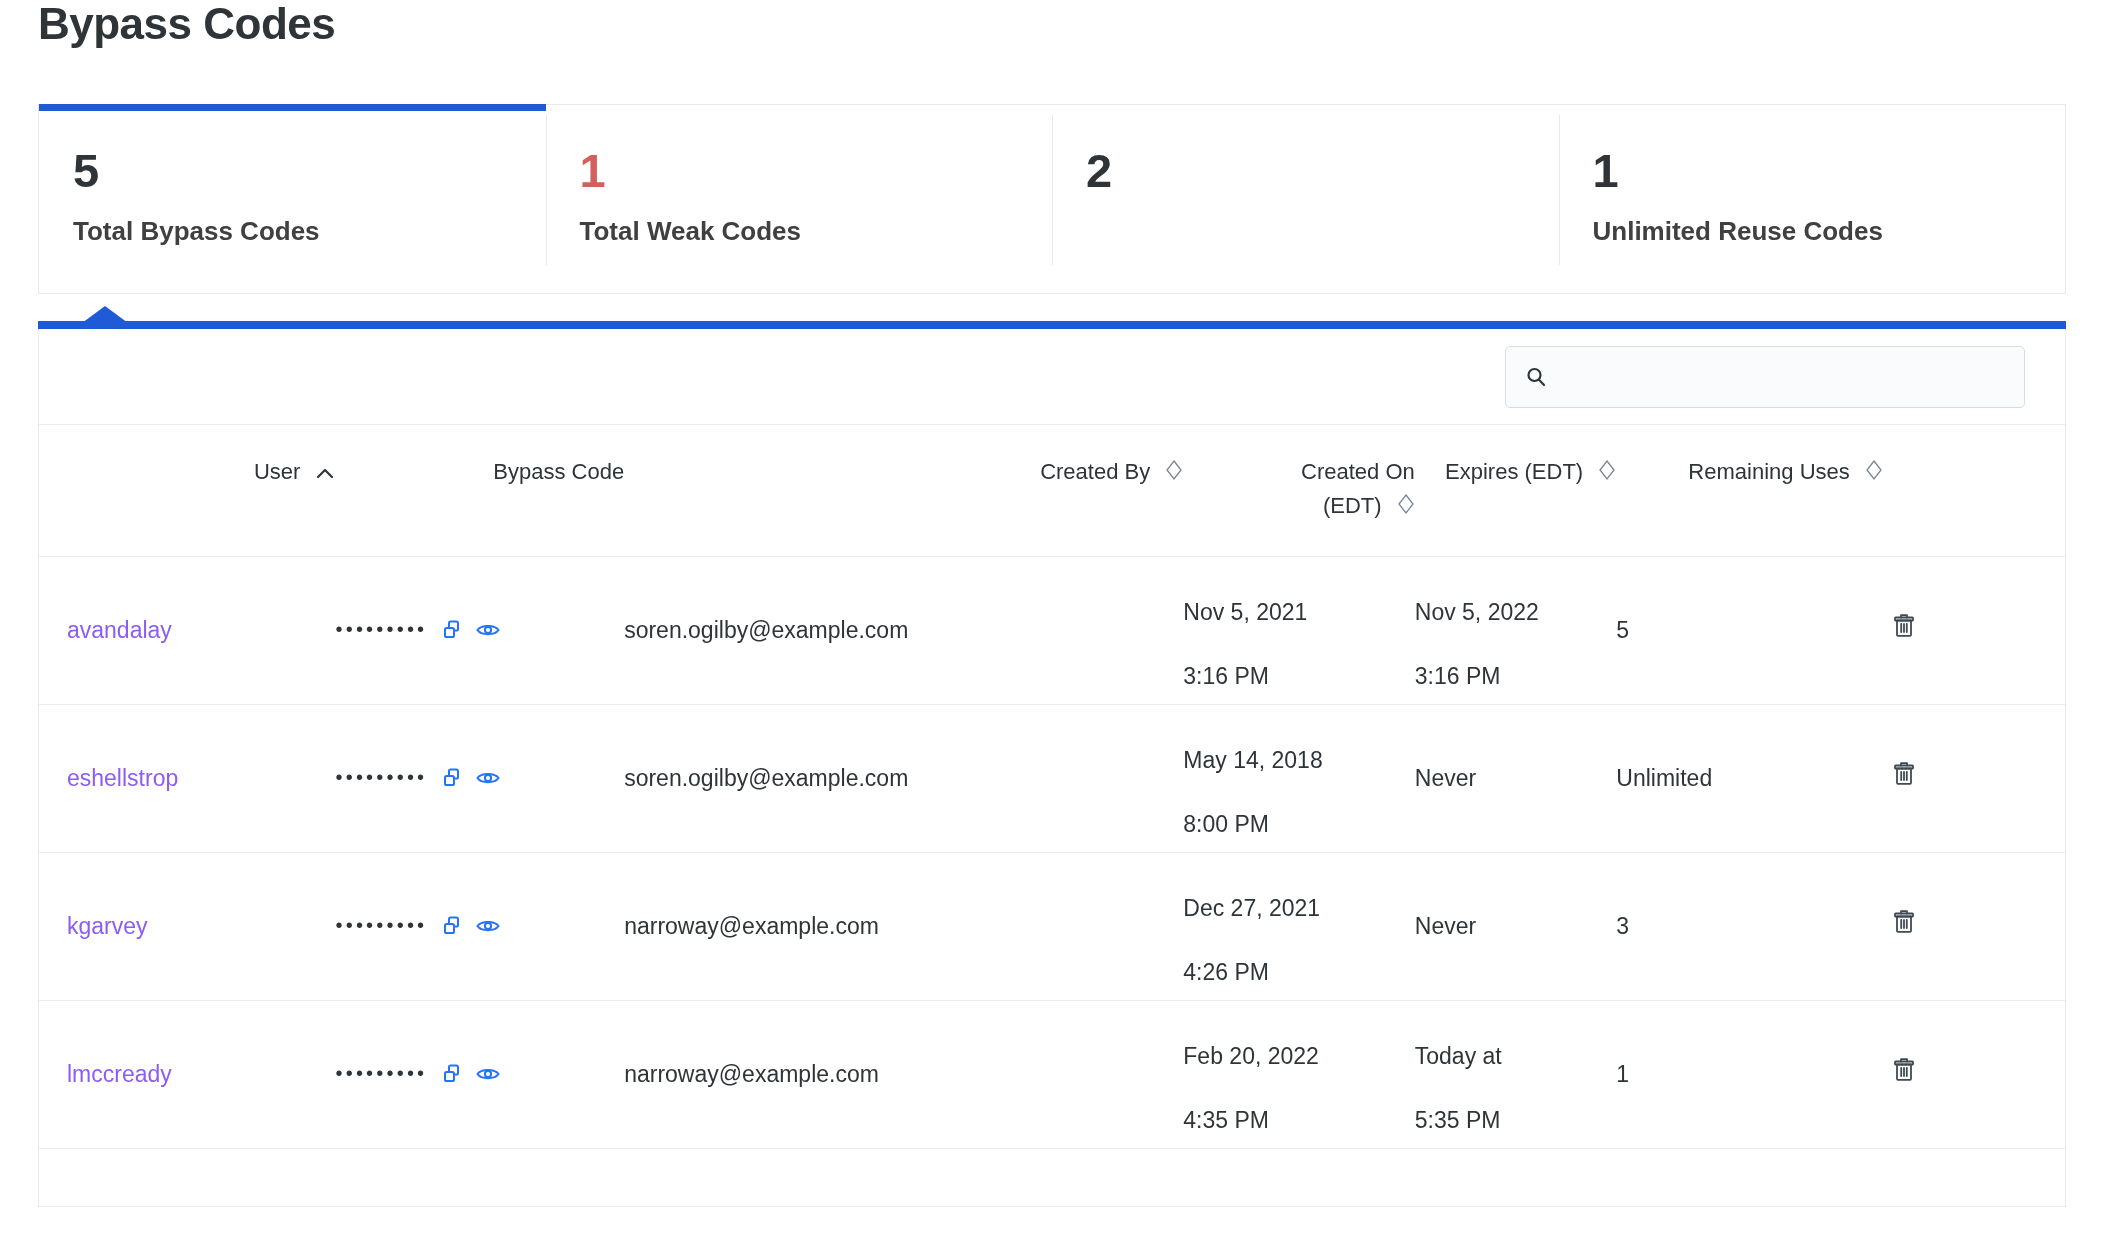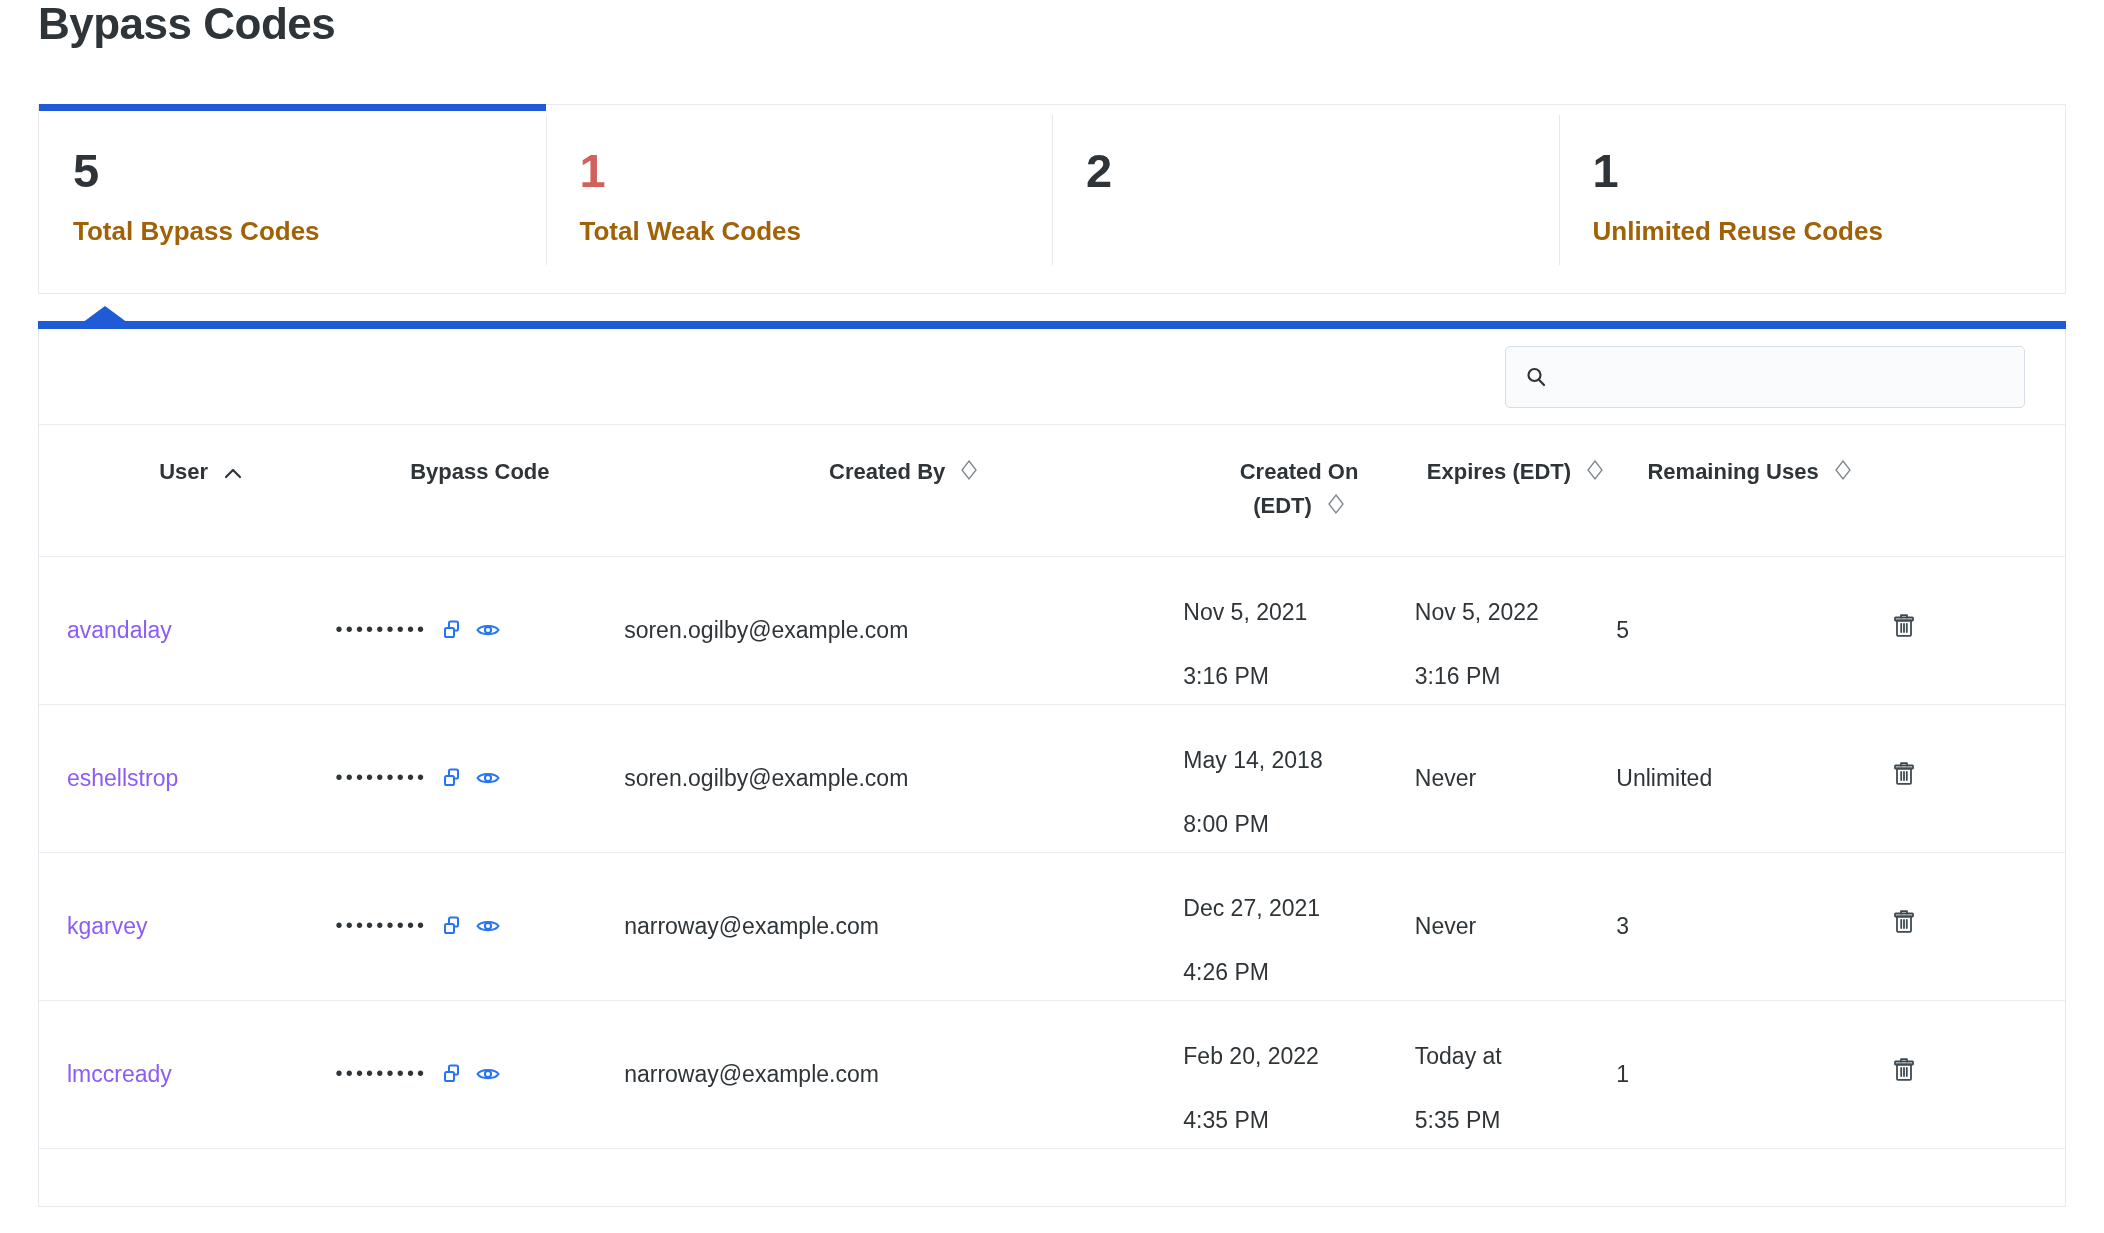--- a/index.html
+++ b/index.html
@@ -55,21 +55,21 @@
     font-weight: bold;
     color: #2e3438;
     line-height: 1;
     letter-spacing: -0.5px;
   }
   .stat-value.danger { color: #d1615a; }
   .stat-label {
     margin-top: 22px;
     font-size: 26px;
     font-weight: bold;
-    color: #a16207;
+    color: #404040;
   }
 
   
   .pointer-wrap {
     position: relative;
     margin-top: 23px;
     height: 12px;
   }
   .pointer-bar {
     position: absolute;
@@ -119,23 +119,23 @@
     outline: none;
     background: transparent;
     font-family: "Liberation Sans", sans-serif;
     font-size: 22px;
     color: #2e3438;
     width: 100%;
   }
 
   table { width: 100%; border-collapse: collapse; table-layout: fixed; }
   thead th {
-    text-align: center;
+    text-align: right;
     font-size: 22px;
-    font-weight: bold;
+    font-weight: normal;
     color: #2e3438;
     padding: 30px 0 30px 0;
     vertical-align: top;
     line-height: 1.55;
     border-top: 1px solid #e9edf1;
     border-bottom: 1px solid #e9edf1;
   }
   thead th .hd {
     display: inline;
   }

